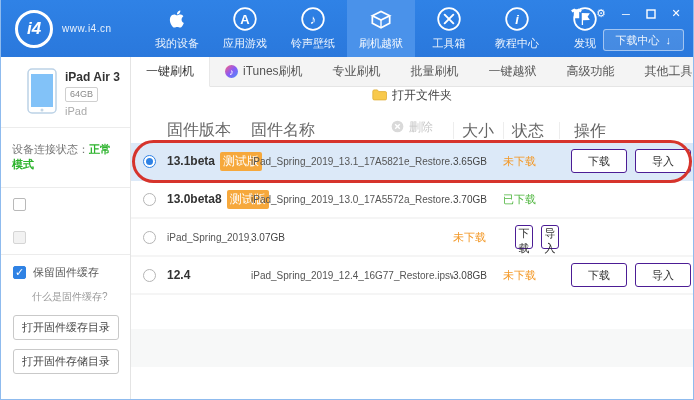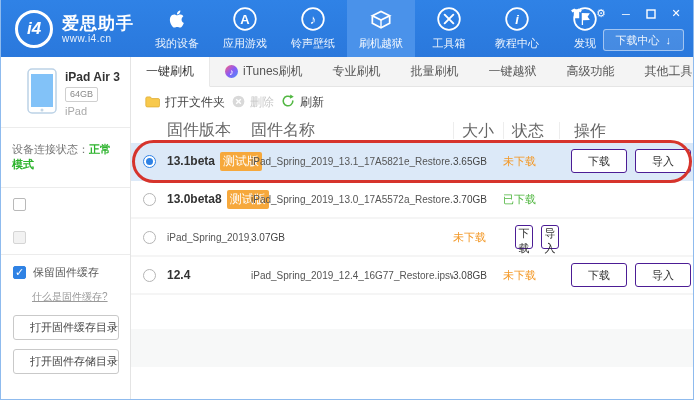--- a/index.html
+++ b/index.html
@@ -39,34 +39,34 @@
     font-size:9px; color:#888; line-height:13px; }
   .dev-model { margin-top:3px; color:#aaa; font-size:11px; }
   .conn { padding:14px 10px 15px 11px; color:#777; }
   .conn b { color:#2cb32c; font-weight:bold; }
   .opt { display:flex; align-items:center; gap:7px; padding:10px 6px 10px 12px; color:#555; cursor:pointer; }
   .opt.disabled { color:#b9b9b9; }
   .cb { width:13px; height:13px; border:1px solid #b9b9b9; border-radius:2px; background:#fff; flex-shrink:0; position:relative; }
   .cb.disabled { background:#f2f2f2; border-color:#d5d5d5; }
   .cb.checked { background:#2f82e4; border-color:#2f82e4; }
   .cb.checked::after { content:"✓"; position:absolute; left:1px; top:-1px; color:#fff; font-size:11px; }
-  .cache-link { margin:0 0 2px 31px; color:#9a9a9a; font-size:10px; text-decoration:underline; cursor:pointer; display:inline-block; }
+  .cache-link { margin:0 0 2px 31px; color:#9a9a9a; font-size:10px; cursor:pointer; display:inline-block; }
   .side-btn { display:block; width:106px; height:25px; margin:9px 0 0 12px; background:#fff; border:1px solid #c9c9c9;
-    border-radius:3px; font-size:11px; color:#444; cursor:pointer; font-family:inherit;text-align:right; }
+    border-radius:3px; font-size:11px; color:#444; cursor:pointer; font-family:inherit; }
   .side-btn:last-of-type { margin-bottom:13px; }
 
   
   .main { flex:1; display:flex; flex-direction:column; min-width:0; background:#fff; }
   .tabs { height:30px; background:#f4f4f4; border-bottom:1px solid #e5e5e5; display:flex; flex-shrink:0; }
   .tab { padding:0 15px; display:flex; align-items:center; gap:5px; font-size:12px; color:#555; cursor:pointer; white-space:nowrap; }
   .tab.active { background:#fff; color:#333; border-right:1px solid #e8e8e8; border-bottom:1px solid #fff; margin-bottom:-1px; }
   .itunes-dot { width:13px; height:13px; border-radius:50%; background:linear-gradient(135deg,#ff5e7d,#8a5cf5,#4a90f5);
     color:#fff; font-size:9px; display:flex; align-items:center; justify-content:center; }
 
-  .toolbar { height:31px; display:flex; align-items:center; gap:7px; padding:0 14px; flex-shrink:0; }
+  .toolbar { height:31px; display:flex; align-items:center; gap:15px; padding:0 14px; flex-shrink:0;flex-direction:column; }
   .tool { display:flex; align-items:center; gap:5px; font-size:12px; color:#444; cursor:pointer; }
   .tool.disabled { color:#c9c9c9; cursor:default; }
 
   .grid { display:grid; grid-template-columns:24px 84px 1fr 50px 56px 134px; align-items:center; padding-left:12px; }
   .thead { height:25px; color:#666; font-size:16px; flex-shrink:0; }
   .thead .hsize, .thead .hstatus, .thead .hact { border-left:1px solid #ededed; height:17px; line-height:17px; padding-left:8px; }
   .thead .hact { padding-left:14px; }
 
   .rows { position:relative; }
   .annotation { position:absolute; top:-3px; left:1px; right:1px; height:43px;
@@ -91,21 +91,20 @@
 </style>
 </head>
 <body>
 
 <div class="window">
 
   <div class="navbar">
     <div class="brand">
       <div class="logo-mark">i4</div>
       <div>
-        <div class="brand-name">爱思助手</div>
         <div class="brand-site">www.i4.cn</div>
       </div>
     </div>
     <div class="nav">
       <div class="nav-item">
         <span>
           <svg width="26" height="26" viewBox="0 0 24 24">
               <path fill="#fff" d="M16.2 12.6c0-2 1.6-3 1.7-3.1-.9-1.4-2.4-1.6-2.9-1.6-1.2-.1-2.4.7-3 .7-.6 0-1.6-.7-2.6-.7-1.3 0-2.6.8-3.3 2-1.4 2.4-.4 6 1 8 .7 1 1.5 2.1 2.5 2 1 0 1.4-.6 2.6-.6 1.2 0 1.5.6 2.6.6 1.1 0 1.8-1 2.4-2 .8-1.1 1.1-2.2 1.1-2.3 0 0-2.1-.8-2.1-3zM14.3 6.7c.5-.7.9-1.6.8-2.6-.8 0-1.8.6-2.3 1.2-.5.6-1 1.6-.8 2.5.9.1 1.8-.4 2.3-1.1z"></path>
             </svg>
         </span>

